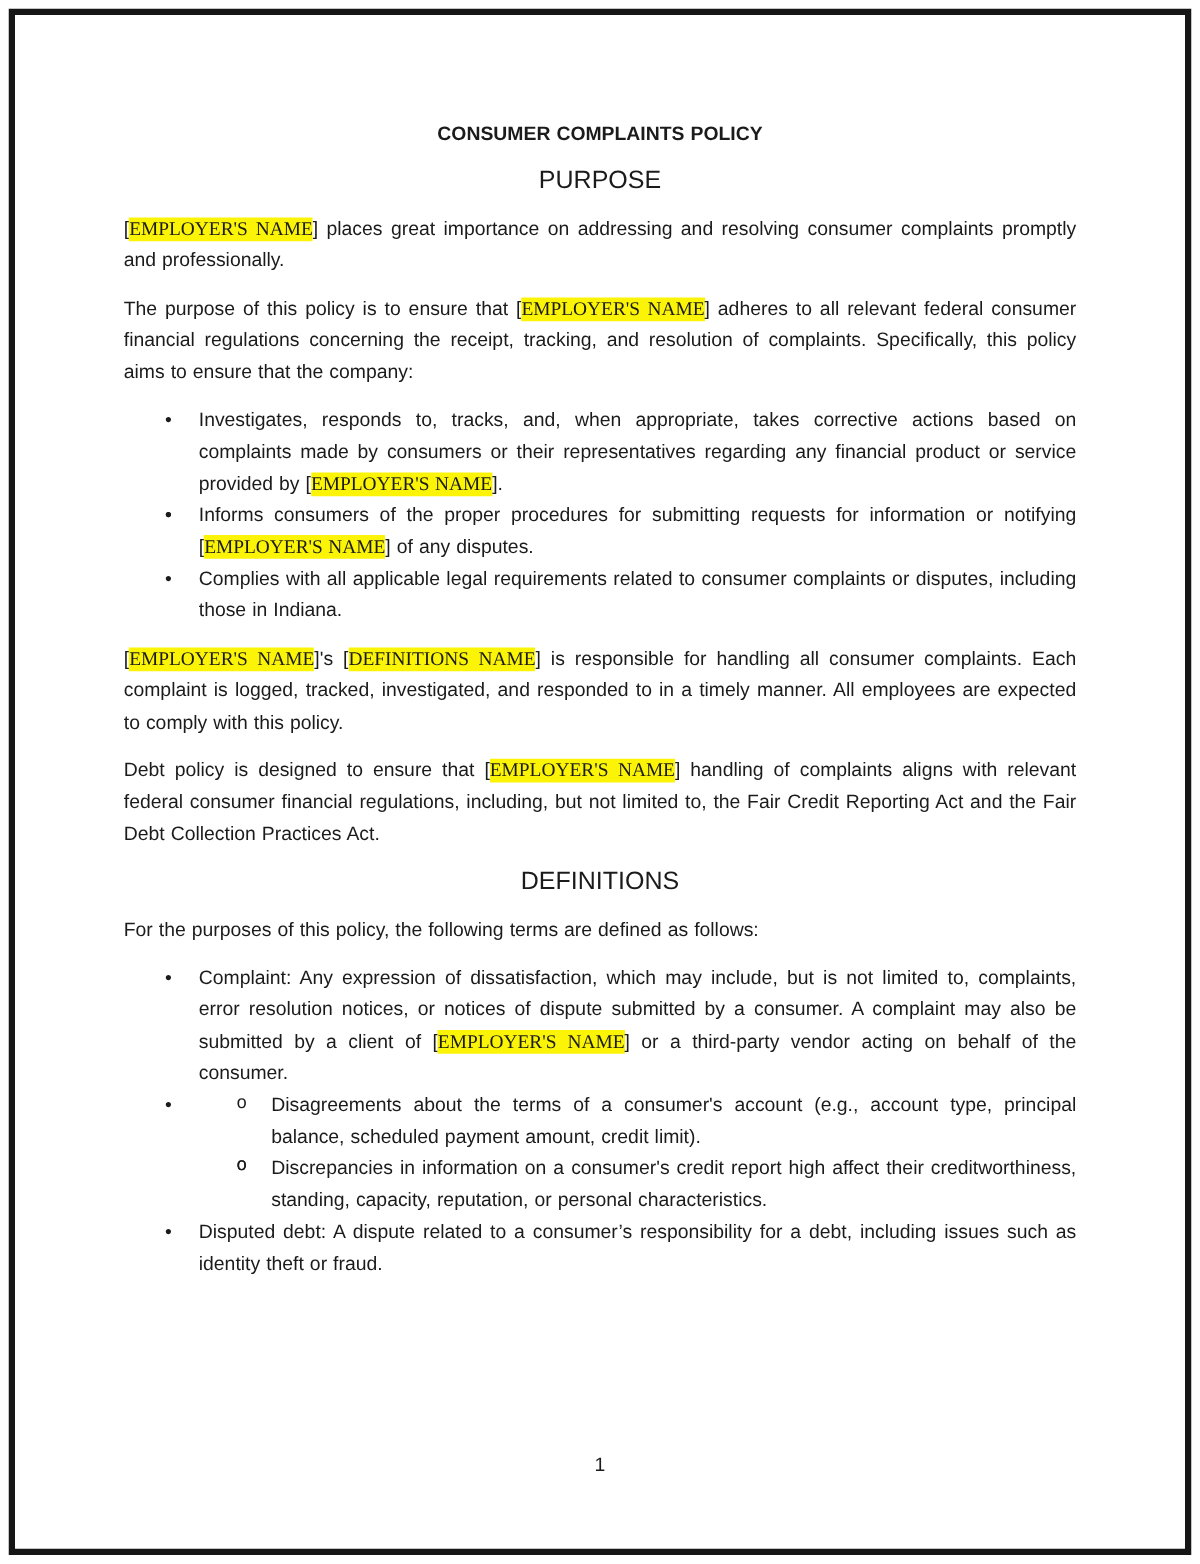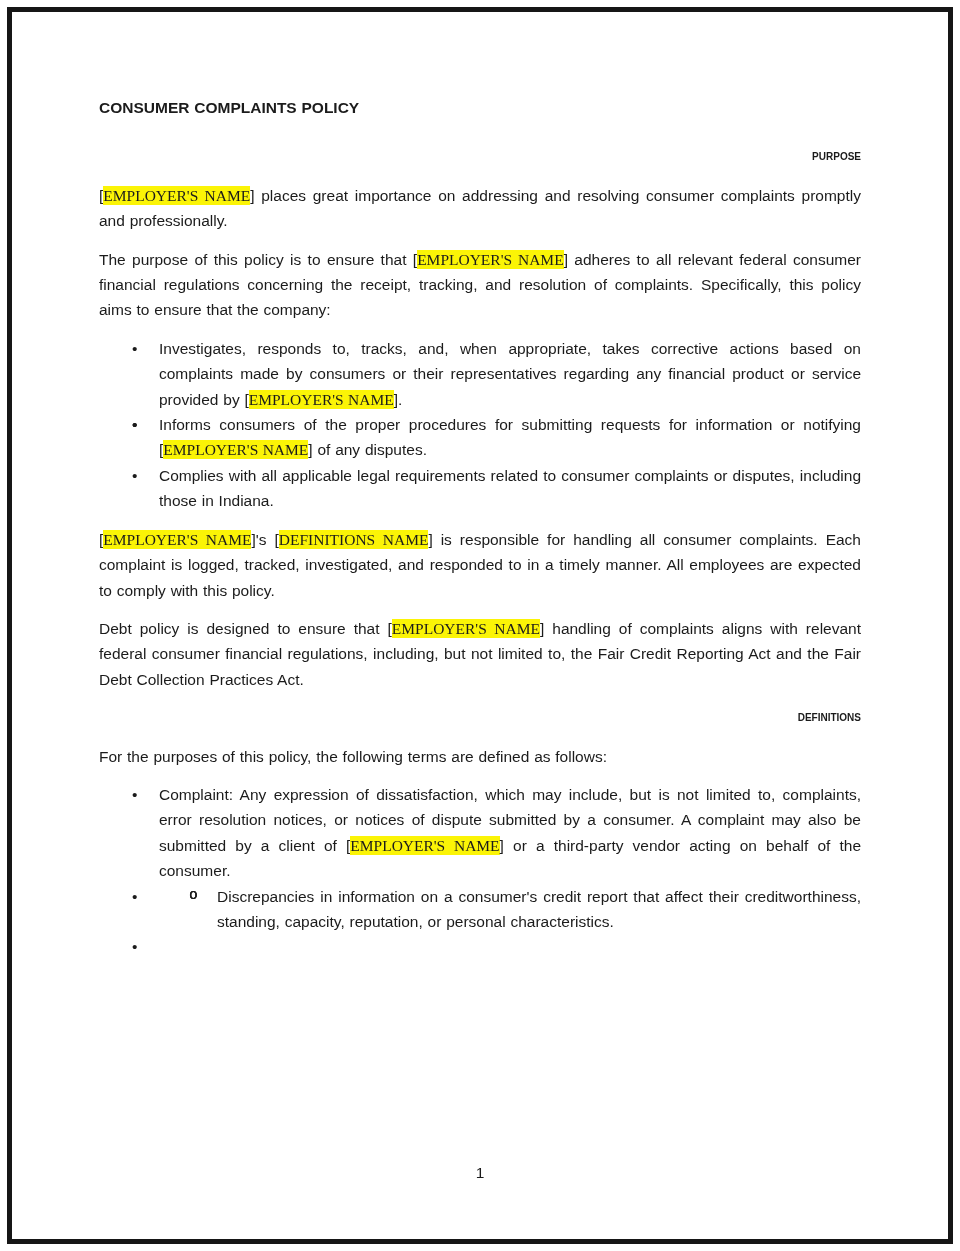--- a/index.html
+++ b/index.html
@@ -21,29 +21,29 @@
   }
   .doc {
     position: absolute;
     left: 87px; right: 87px; top: 83px;
     font-size: 15.5px;
     line-height: 25.4px;
     text-align: justify;
     word-spacing: 0.5px;
   }
   .title {
-    text-align: left;
+    text-align: center;
     font-weight: bold;
     font-size: 15.5px;
-    margin: 0 0 24px 0;
+    margin: 0 0 12px 0;
   }
   .heading {
-    font-weight: bold;
-    font-size: 10px;
-    text-align: right;
+    font-weight: normal;
+    font-size: 20px;
+    text-align: center;
     margin: 0 0 13px 0;
   }
   .para { margin: 0 0 13px 0; }
   .ul { margin: 0 0 13px 0; }
   .li {
     position: relative;
     padding-left: 60px;
   }
   .li > .marker {
     position: absolute;
@@ -118,31 +118,33 @@
       <div class="li">
         <span class="marker">•</span>
         <span class="txt"><span>Complaint: Any expression of dissatisfaction, which may include, but is not limited to, complaints, error resolution notices, or notices of dispute submitted by a consumer. A complaint may also be submitted by a client of [</span><span class="hl">EMPLOYER'S NAME</span><span>] or a third-party vendor acting on behalf of the consumer.</span></span>
       </div>
       <div class="li">
         <span class="marker">•</span>
       </div>
       <div class="ul2">
         <div class="li2">
           <span class="marker">o</span>
+          <span class="txt"><span>Disagreements about the terms of a consumer's account (e.g., account type, principal balance, scheduled payment amount, credit limit).</span></span>
         </div>
         <div class="li2">
           <span class="marker">o</span>
         </div>
         <div class="li2">
           <span class="marker">o</span>
-          <span class="txt"><span>Discrepancies in information on a consumer's credit report that affect their creditworthiness, standing, capacity, reputation, or personal characteristics.</span></span>
+          <span class="txt"><span>Discrepancies in information on a consumer's credit report high affect their creditworthiness, standing, capacity, reputation, or personal characteristics.</span></span>
         </div>
       </div>
       <div class="li">
         <span class="marker">•</span>
+        <span class="txt"><span>Disputed debt: A dispute related to a consumer’s responsibility for a debt, including issues such as identity theft or fraud.</span></span>
       </div>
     </div>
 
   </div>
 
   <div class="pageno">1</div>
 
 </div>
 
 </body></html>

